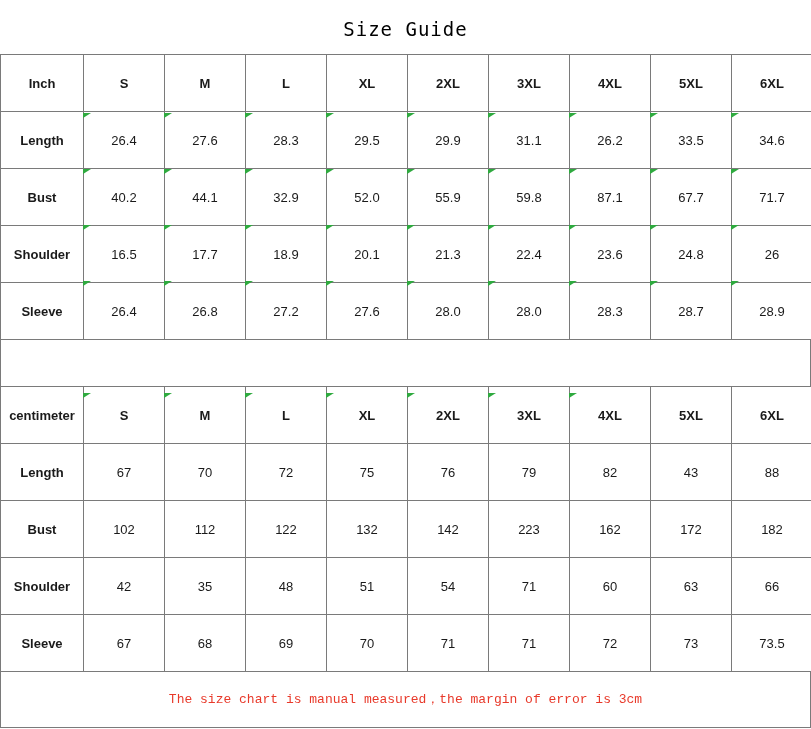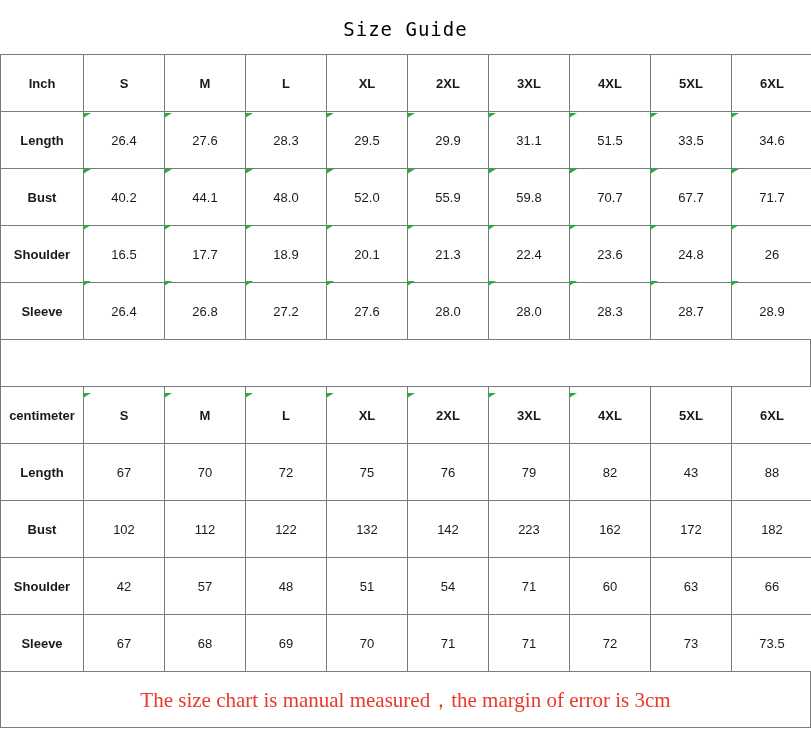--- a/index.html
+++ b/index.html
@@ -63,22 +63,22 @@
 
   .spacer {
     height: 46px;
     width: 811px;
     border-left: 1px solid #7a7a7a;
     border-right: 1px solid #7a7a7a;
     box-sizing: border-box;
   }
   .footer-note {
     text-align: center;
-    font-family: Liberation Serif, serif;
-    font-size: 21px;
+    font-family: Liberation Mono, monospace;
+    font-size: 13px;
     color: #e8392a;
     border: 1px solid #7a7a7a;
     border-top: none;
     box-sizing: border-box;
     width: 811px;
     height: 56px;
     line-height: 56px;
     letter-spacing: 0px;
   }
   
@@ -127,33 +127,33 @@
       </thead>
       <tbody>
         <tr>
           <td class="row-head">Length</td>
           <td class="val">26.4</td>
           <td class="val">27.6</td>
           <td class="val">28.3</td>
           <td class="val">29.5</td>
           <td class="val">29.9</td>
           <td class="val">31.1</td>
-          <td class="val">51.5</td>
+          <td class="val">26.2</td>
           <td class="val">33.5</td>
           <td class="val">34.6</td>
         </tr>
         <tr>
           <td class="row-head">Bust</td>
           <td class="val">40.2</td>
           <td class="val">44.1</td>
-          <td class="val">48.0</td>
+          <td class="val">32.9</td>
           <td class="val">52.0</td>
           <td class="val">55.9</td>
           <td class="val">59.8</td>
-          <td class="val">70.7</td>
+          <td class="val">87.1</td>
           <td class="val">67.7</td>
           <td class="val">71.7</td>
         </tr>
         <tr>
           <td class="row-head">Shoulder</td>
           <td class="val">16.5</td>
           <td class="val">17.7</td>
           <td class="val">18.9</td>
           <td class="val">20.1</td>
           <td class="val">21.3</td>
@@ -229,21 +229,21 @@
           <td class="val">132</td>
           <td class="val">142</td>
           <td class="val">223</td>
           <td class="val">162</td>
           <td class="val">172</td>
           <td class="val">182</td>
         </tr>
         <tr>
           <td class="row-head">Shoulder</td>
           <td class="val">42</td>
-          <td class="val">57</td>
+          <td class="val">35</td>
           <td class="val">48</td>
           <td class="val">51</td>
           <td class="val">54</td>
           <td class="val">71</td>
           <td class="val">60</td>
           <td class="val">63</td>
           <td class="val">66</td>
         </tr>
         <tr>
           <td class="row-head">Sleeve</td>

